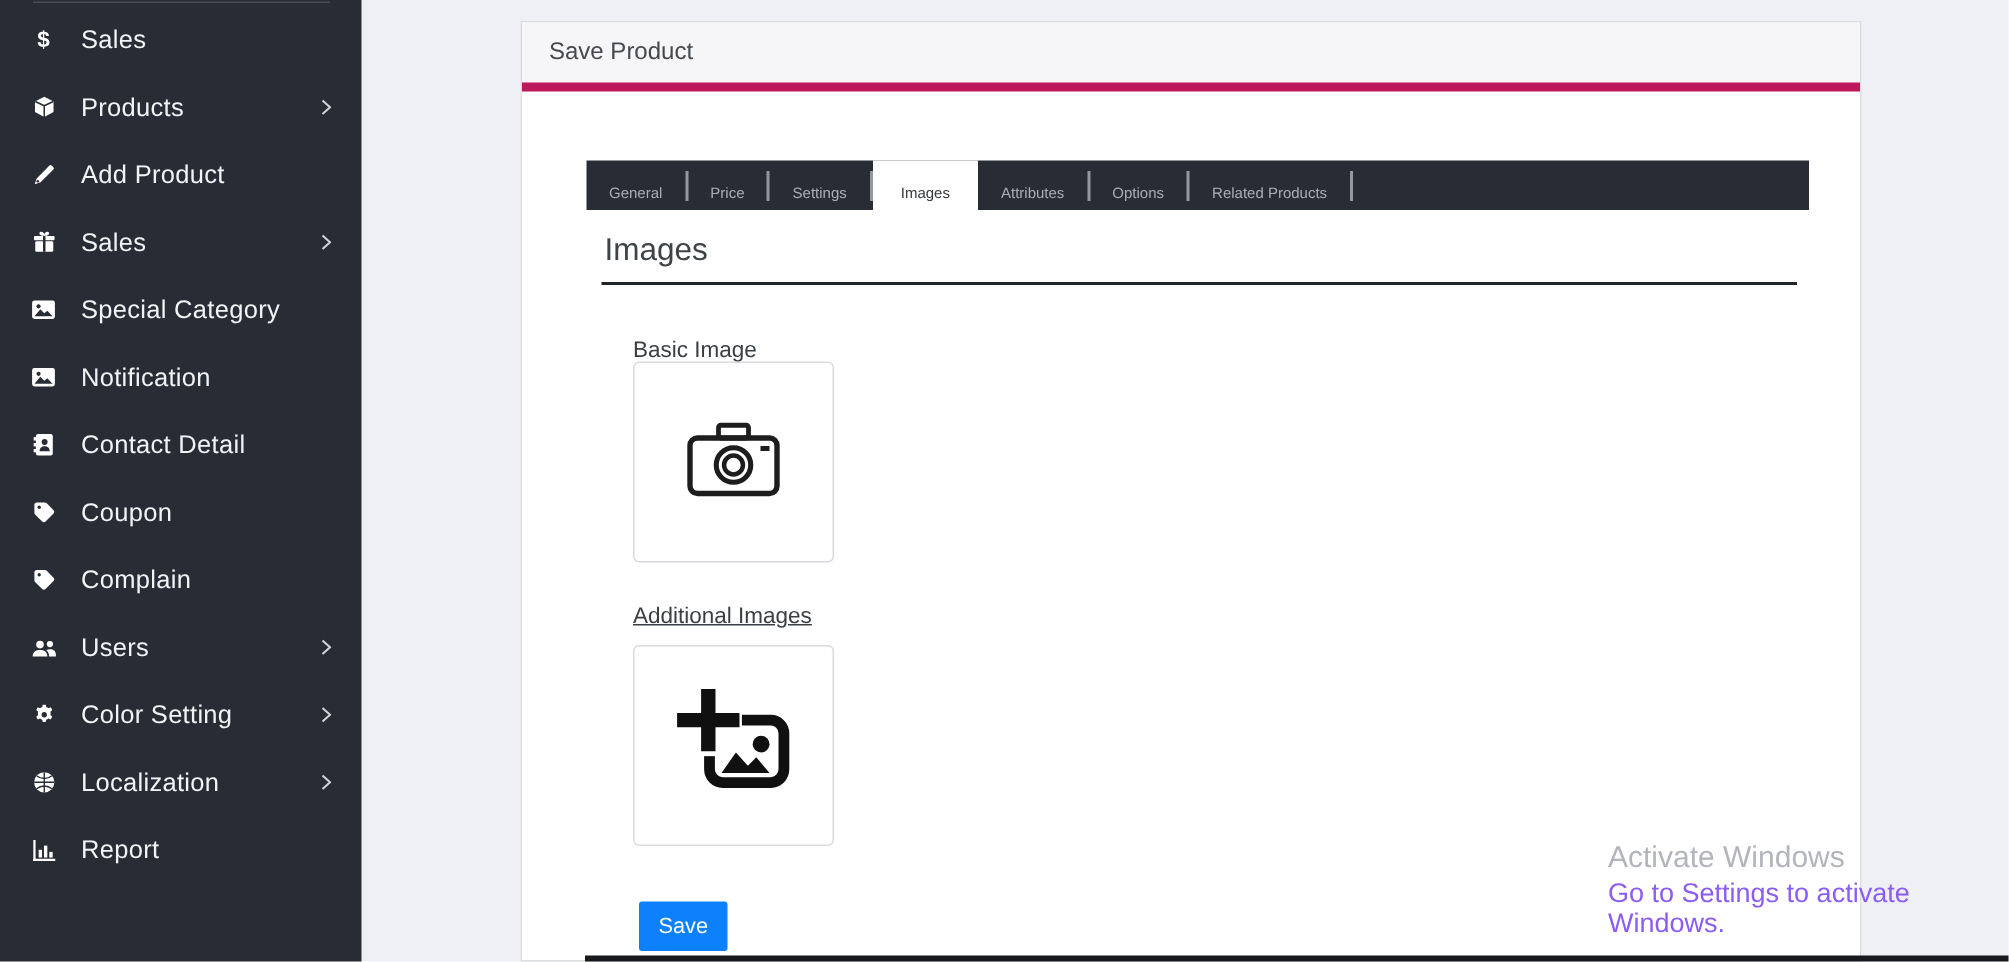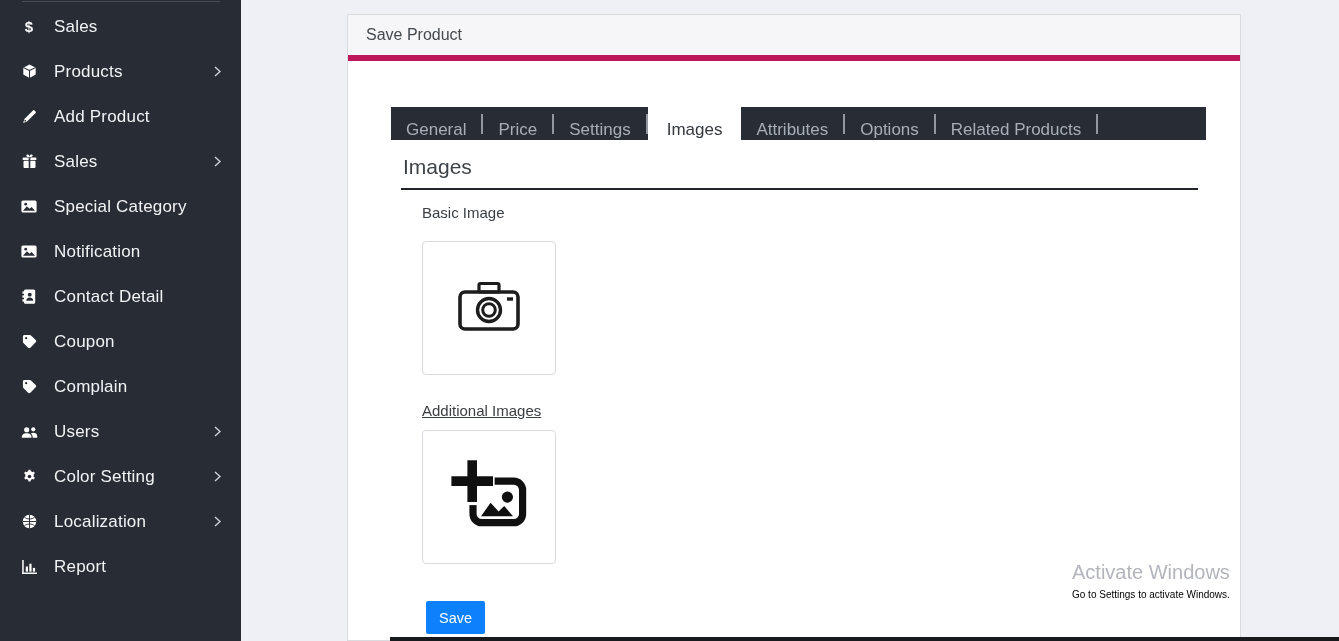--- a/index.html
+++ b/index.html
@@ -21,43 +21,43 @@
   .side-chevron{margin-left:auto;display:flex;align-items:center;}
   
   .card{position:absolute;left:347px;top:14px;width:894px;height:627px;background:#fff;
         border:1px solid #d9dbde;box-sizing:border-box;z-index:1;}
   .card-header{height:46px;background:#f6f6f8;border-bottom:6px solid #be185d;
                display:flex;align-items:center;padding-left:18px;box-sizing:border-box;}
   .card-title{font-size:16px;color:#45494e;}
   
   .tabs-wrap{position:absolute;left:43px;top:92px;width:815px;}
   .tab-bar{height:33px;background:#282d35;display:flex;align-items:center;overflow:visible;}
-  .tab{padding:0 15px;font-size:17px;color:#a8aeb7;white-space:nowrap;cursor:pointer;margin-top:12px;}
+  .tab{padding:0 15px;font-size:10px;color:#a8aeb7;white-space:nowrap;cursor:pointer;margin-top:12px;}
   .tab.active{background:#fff;color:#34383d;height:45px;display:flex;align-items:center;
               padding:0 19px;z-index:3;position:relative;}
   .tab-sep{width:2px;height:20px;background:#9298a1;flex:none;}
   
   .section-heading{position:absolute;left:55px;top:140px;font-size:21px;color:#3e4347;}
   .heading-rule{position:absolute;left:53px;top:173px;width:797px;height:0;border-bottom:2px solid #212529;}
   .field-label{position:absolute;font-size:15px;color:#3a3f44;}
-  .label-basic{left:74px;top:189px;}
+  .label-basic{left:74px;top:210px;}
   .label-additional{left:74px;top:387px;text-decoration:underline;}
   .upload-box{position:absolute;width:134px;height:134px;background:#fff;border:1px solid #d7dade;
               border-radius:4px;display:flex;align-items:center;justify-content:center;
               box-sizing:border-box;cursor:pointer;}
   .box-basic{left:74px;top:226px;}
   .box-additional{left:74px;top:415px;}
   .save-btn{position:absolute;left:78px;top:586px;min-width:54px;height:33px;background:#0d81fb;
             color:#fff;font-size:14.5px;border:none;border-radius:2px;display:flex;
             align-items:center;justify-content:center;padding:16px 13px;cursor:pointer;
             font-family:"Liberation Sans","DejaVu Sans",sans-serif;}
   
   .watermark{position:absolute;left:1072px;top:559px;z-index:4;pointer-events:none;}
   .watermark-line1{font-size:20px;color:#b3b5bc;line-height:26px;}
-  .watermark-line2{font-size:10px;color:#000000;line-height:20px;}
+  .watermark-line2{font-size:18px;color:#8b5cf6;line-height:20px;}
   
   .bottom-strip{position:absolute;left:390px;right:0;bottom:0;height:4px;background:#17191c;z-index:6;}
 </style>
 </head>
 <body>
 
 <div class="sidebar">
   <div class="sidebar-top-divider"></div>
   <div class="side-nav">
 

